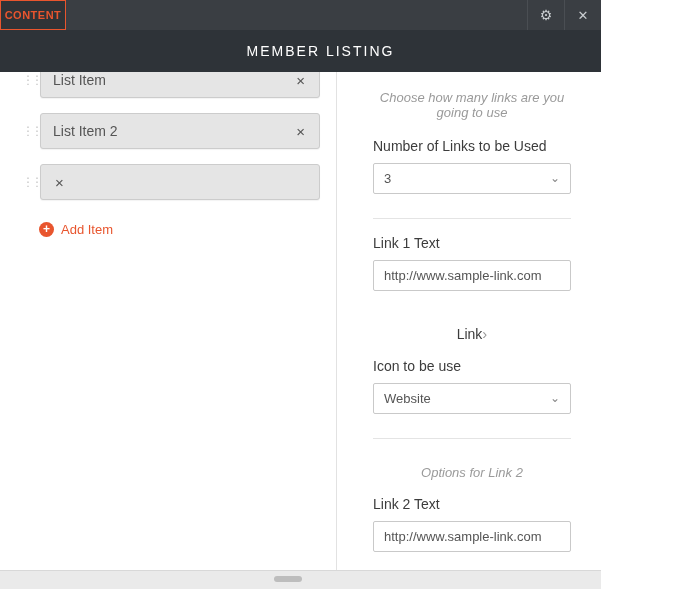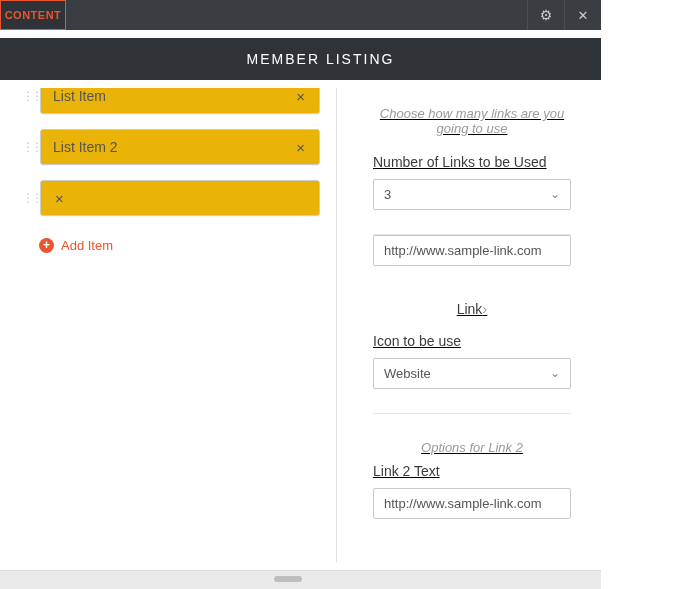--- a/index.html
+++ b/index.html
@@ -1,21 +1,21 @@
 <!DOCTYPE html>
 <html><head>
 <meta charset="utf-8">
 <style>
   * { margin:0; padding:0; box-sizing:border-box; }
   body {
     width:687px; height:589px; overflow:hidden;
     font-family:"Liberation Sans", sans-serif;
     background:#ffffff;
   }
-  .app { width:601px; height:589px; display:flex; flex-direction:column; background:#fff;gap:8px; }
+  .app { width:601px; height:589px; display:flex; flex-direction:column; background:#fff; }
 
   
   .topbar { height:30px; background:#3a3e43; display:flex; align-items:stretch; flex:0 0 auto; }
   .tab { width:66px; display:flex; align-items:center; justify-content:center;
          font-size:11px; letter-spacing:.5px; cursor:pointer; }
   .tab.active { color:#e8552e; border:1px solid #e8552e; background:#2f3337; font-weight:bold; }
   .tab.inactive { color:#b7bcc0; border-right:1px solid #4a4e53; }
   .topbar-spacer { flex:1; }
   .topbar-icon { width:37px; display:flex; align-items:center; justify-content:center;
                  color:#c9cdd0; cursor:pointer; border-left:1px solid #4a4e53; font-size:14px; }
@@ -29,36 +29,36 @@
   
   .content { flex:1 1 auto; display:flex; overflow:hidden; background:#fff; }
 
   
   .left { width:337px; flex:0 0 auto; border-right:1px solid #e2e2e2;
           padding:0 16px 0 22px; overflow:hidden; }
   .item-row { display:flex; align-items:center; margin-bottom:15px; }
   .item-row.first { margin-top:-10px; }
   .drag { color:#c4c4c4; font-size:12px; letter-spacing:-3px; margin-right:7px;
           width:11px; user-select:none; cursor:grab; line-height:11px; }
-  .item-box { flex:1; height:36px; background:#eab308; border:1px solid #cccccc;
+  .item-box { flex:1; height:36px; background:#e5e5e5; border:1px solid #cccccc;
               border-radius:3px; display:flex; align-items:center; padding:0 12px;
               font-size:14px; color:#555; box-shadow:0 1px 1px rgba(0,0,0,.05); }
   .item-label { flex:1; }
   .item-close { color:#555; font-size:15px; cursor:pointer; padding:0 2px; }
   .add-item { display:flex; align-items:center; margin:22px 0 0 17px; cursor:pointer; }
   .add-icon { width:15px; height:15px; border-radius:50%; background:#e8552e; color:#fff;
               font-size:12px; line-height:15px; text-align:center; margin-right:7px;
               font-weight:bold; }
   .add-label { color:#e8552e; font-size:13px; font-weight:normal; }
 
   
-  .right { flex:1 1 auto; padding:8px 30px 0 36px; overflow:hidden;text-decoration:underline; }
+  .right { flex:1 1 auto; padding:8px 30px 0 36px; overflow:hidden; }
   .hint { text-align:center; font-style:italic; color:#9a9a9a; font-size:13px;
           margin:10px 0 18px; }
-  .field-label { font-size:14px; color:#3c3c3c; margin:8px 0 9px; }
+  .field-label { font-size:14px; color:#3c3c3c; margin:16px 0 9px; }
   .select-wrap { position:relative; }
   .ctl { width:100%; height:31px; border:1px solid #c9c9c9; border-radius:2px;
          background:#fff; font-size:13px; color:#555; padding:0 10px;
          font-family:"Liberation Sans", sans-serif; outline:none; }
   select.ctl { appearance:none; -webkit-appearance:none; cursor:pointer; }
   .select-caret { position:absolute; right:11px; top:50%; transform:translateY(-56%);
                   color:#888; font-size:12px; pointer-events:none; }
   .divider { border:none; border-top:1px solid #e4e4e4; margin:24px 0 0; }
   .section-title { text-align:center; font-style:italic; color:#9a9a9a; font-size:13px;
                    margin:26px 0 6px; }
@@ -129,20 +129,21 @@
       <div class="select-wrap">
         <select class="ctl">
           <option>3</option>
         </select>
         <span class="select-caret">⌄</span>
       </div>
 
       <hr class="divider">
 
 
+      <div class="field-label">Link 1 Text</div>
       <input type="text" class="ctl" value="http://www.sample-link.com" style="">
 
       <div class="link-row">
         <span class="link-row-label">Link</span>
         <span class="chevron-right">›</span>
       </div>
 
       <div class="field-label">Icon to be use</div>
       <div class="select-wrap">
         <select class="ctl">

